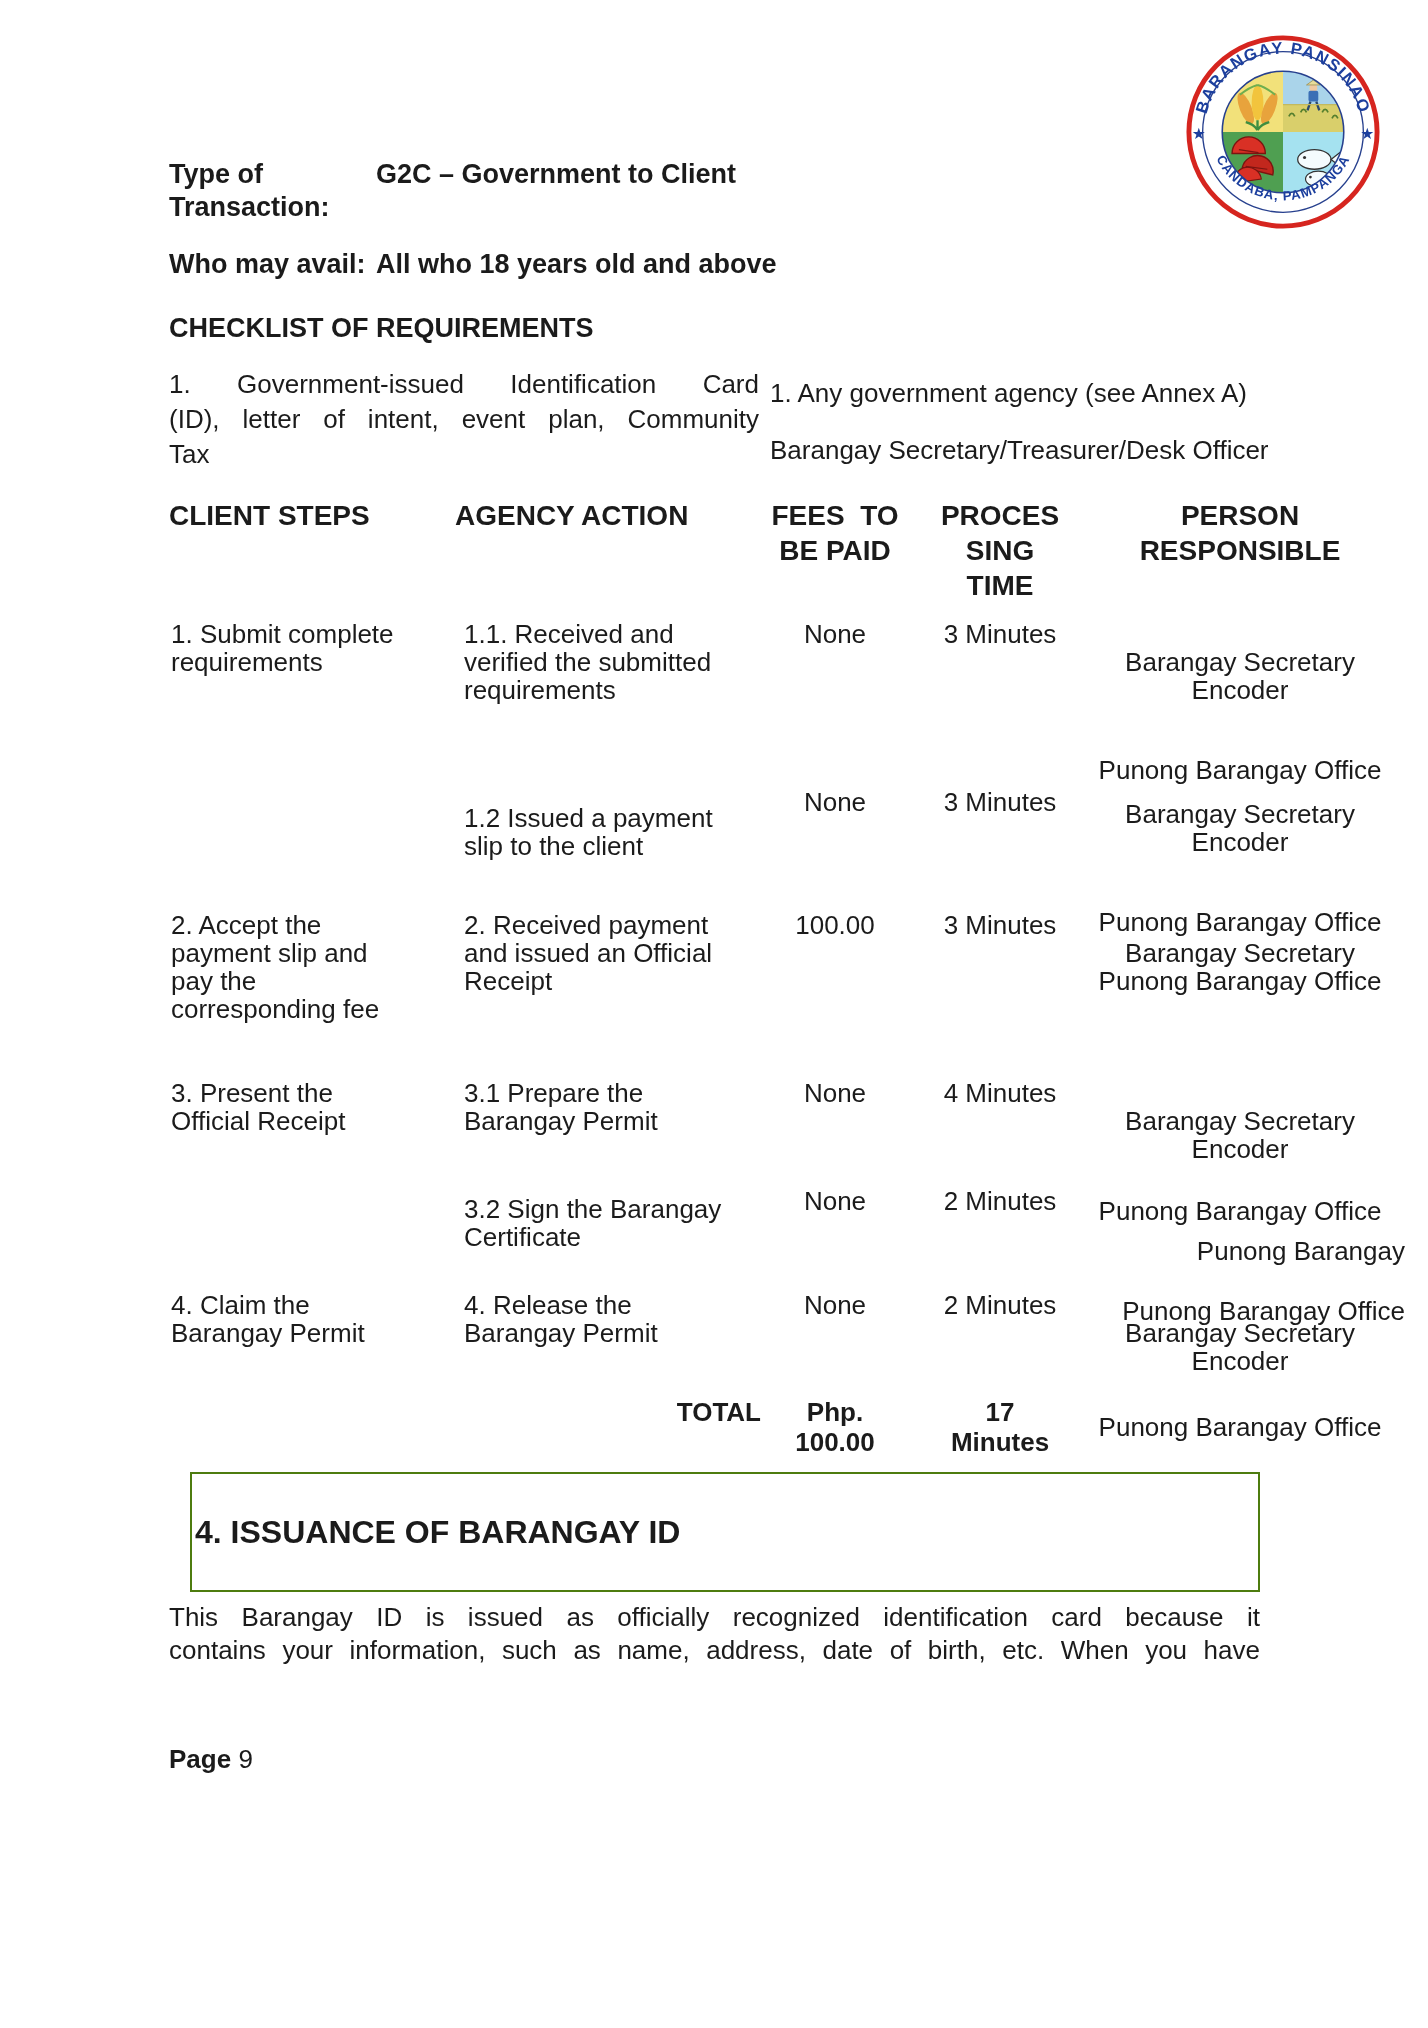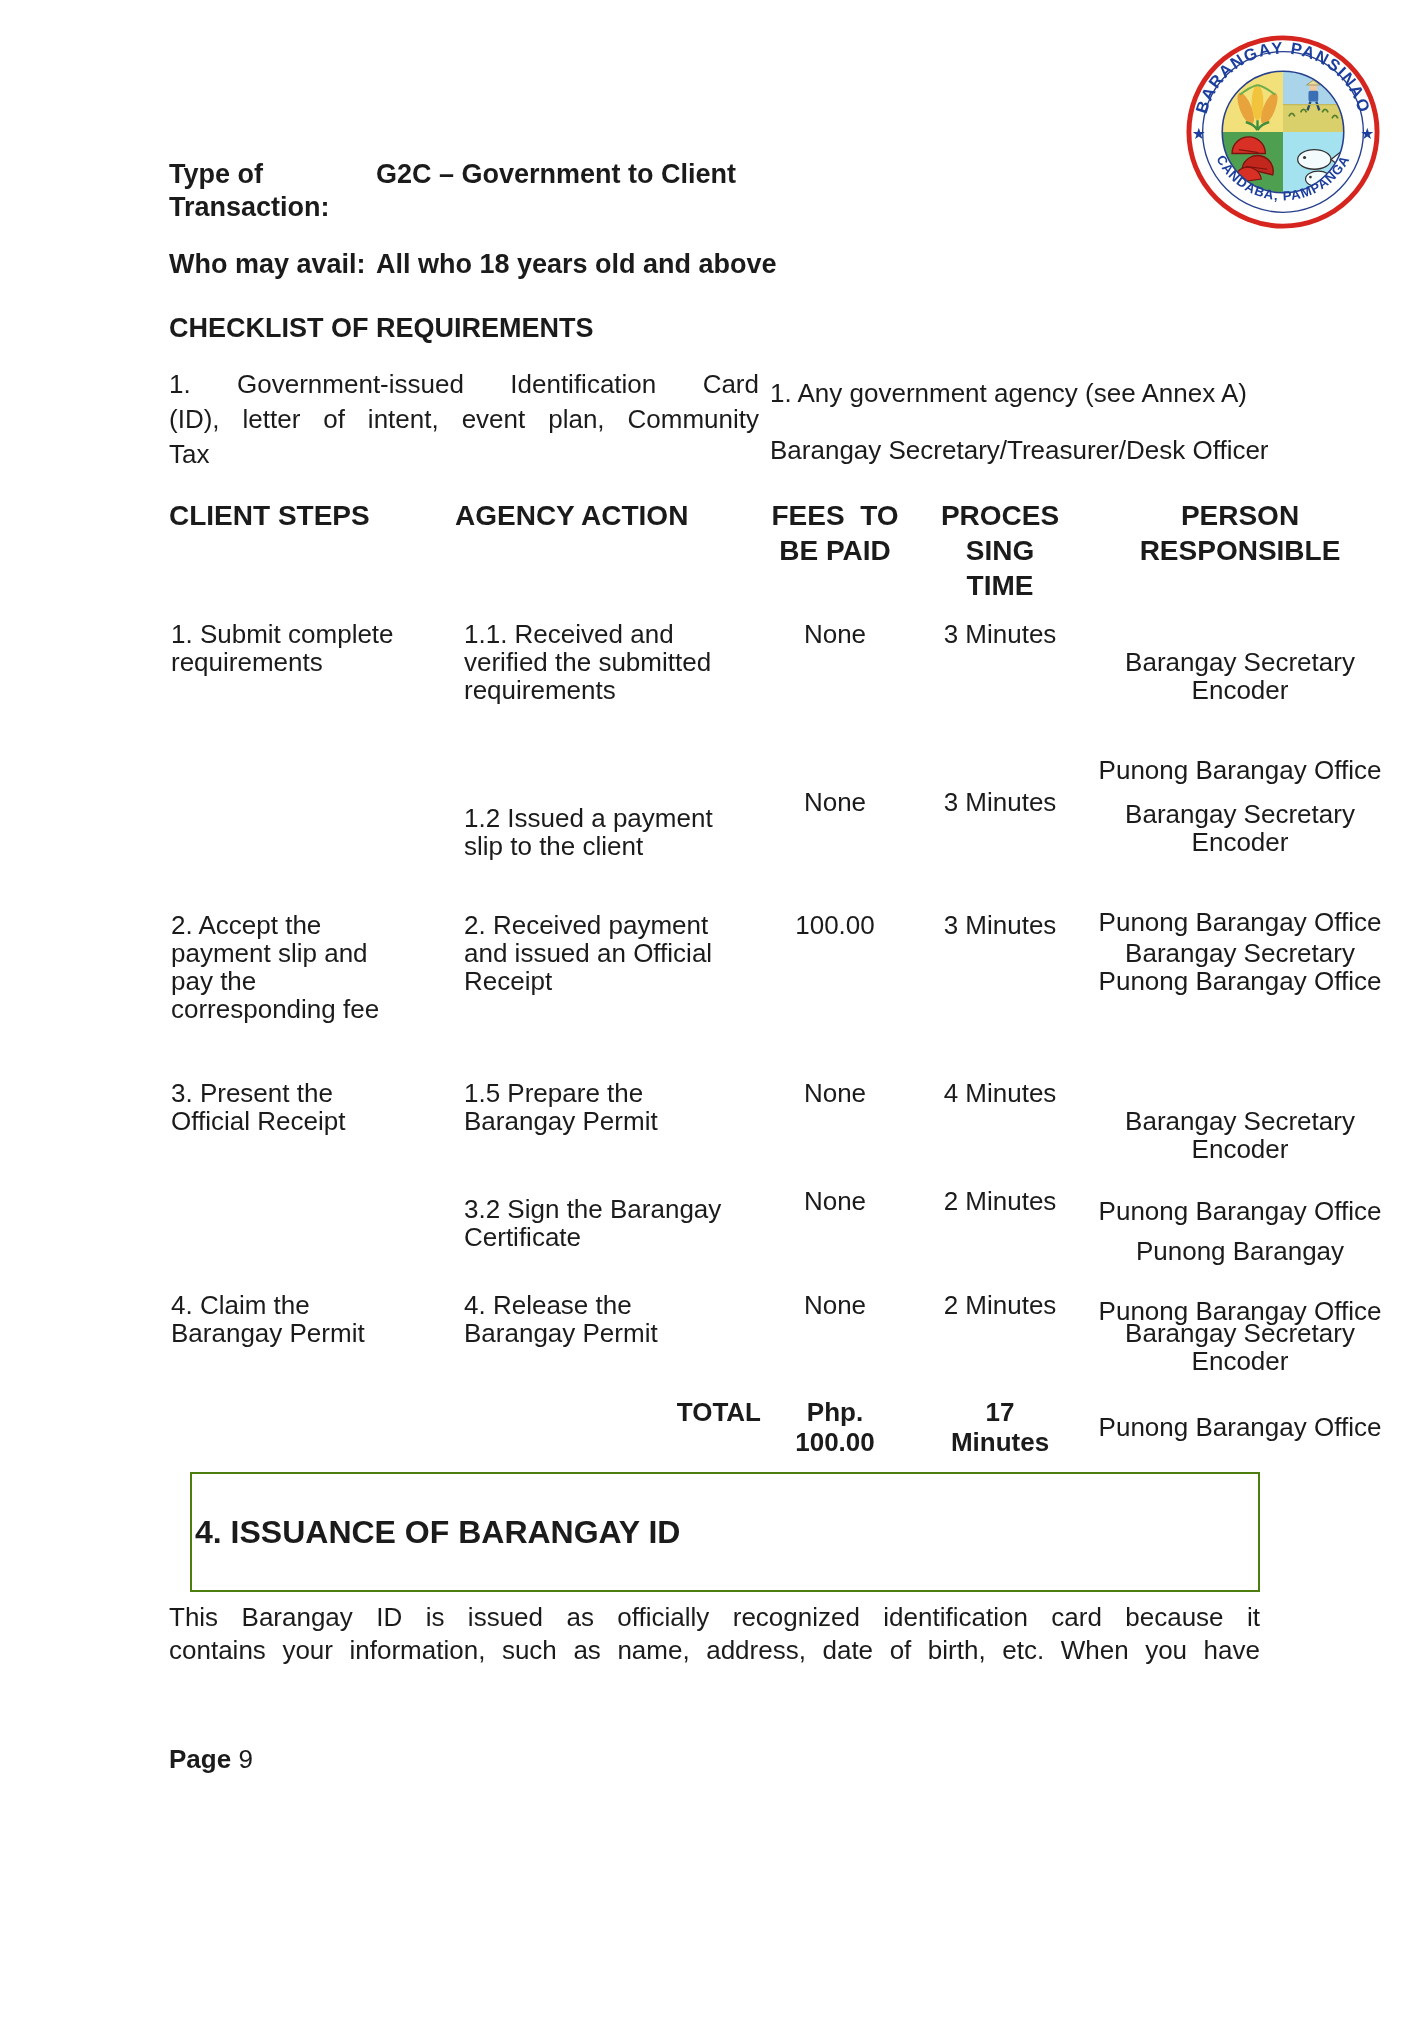--- a/index.html
+++ b/index.html
@@ -47,21 +47,21 @@
   .row-e { height:104px; }
   .row-f { height:106px; }
   .row-t { height:75px; }
 
   .row-a .person-bottom { margin-top:24px; }
   .row-b .c2 { padding-top:32px; }
   .row-b .c3, .row-b .c4 { padding-top:16px; }
   .row-b .person-bottom { margin-top:24px; }
   .row-d .person-bottom { margin-top:6px; }
   .row-e .c2 { padding-top:8px; }
-  .row-e .c5 { padding-top:22px; }
+  .row-e .c5 { padding-top:22px;text-align:right; }
   .row-e .person-bottom { margin-top:4px; }
   .row-f .person-bottom { margin-top:10px; }
 
   .row-t .cell { font-weight:bold; line-height:30px; }
   .row-t .c2 { text-align:right; padding-right:0; margin-right:-16px; }
 
   
   .section-box { left:190px; top:1472px; width:1070px; height:120px; border:2px solid #4d7c0f; display:flex; align-items:center; }
   .section-heading { font-weight:bold; font-size:32px; padding-left:3px; }
 
@@ -206,21 +206,21 @@
       <div class="cell c4">3 Minutes</div>
       <div class="cell c5">
         <div class="person-top">Barangay Secretary
 Punong Barangay Office</div>
         <div class="person-bottom"></div>
       </div>
     </div>
 
     <div class="trow row-d">
       <div class="cell c1">3. Present the Official Receipt</div>
-      <div class="cell c2">1.5 Prepare the Barangay Permit</div>
+      <div class="cell c2">3.1 Prepare the Barangay Permit</div>
       <div class="cell c3">None</div>
       <div class="cell c4">4 Minutes</div>
       <div class="cell c5">
         <div class="person-top">Barangay Secretary
 Encoder</div>
         <div class="person-bottom">Punong Barangay Office</div>
       </div>
     </div>
 
     <div class="trow row-e">

